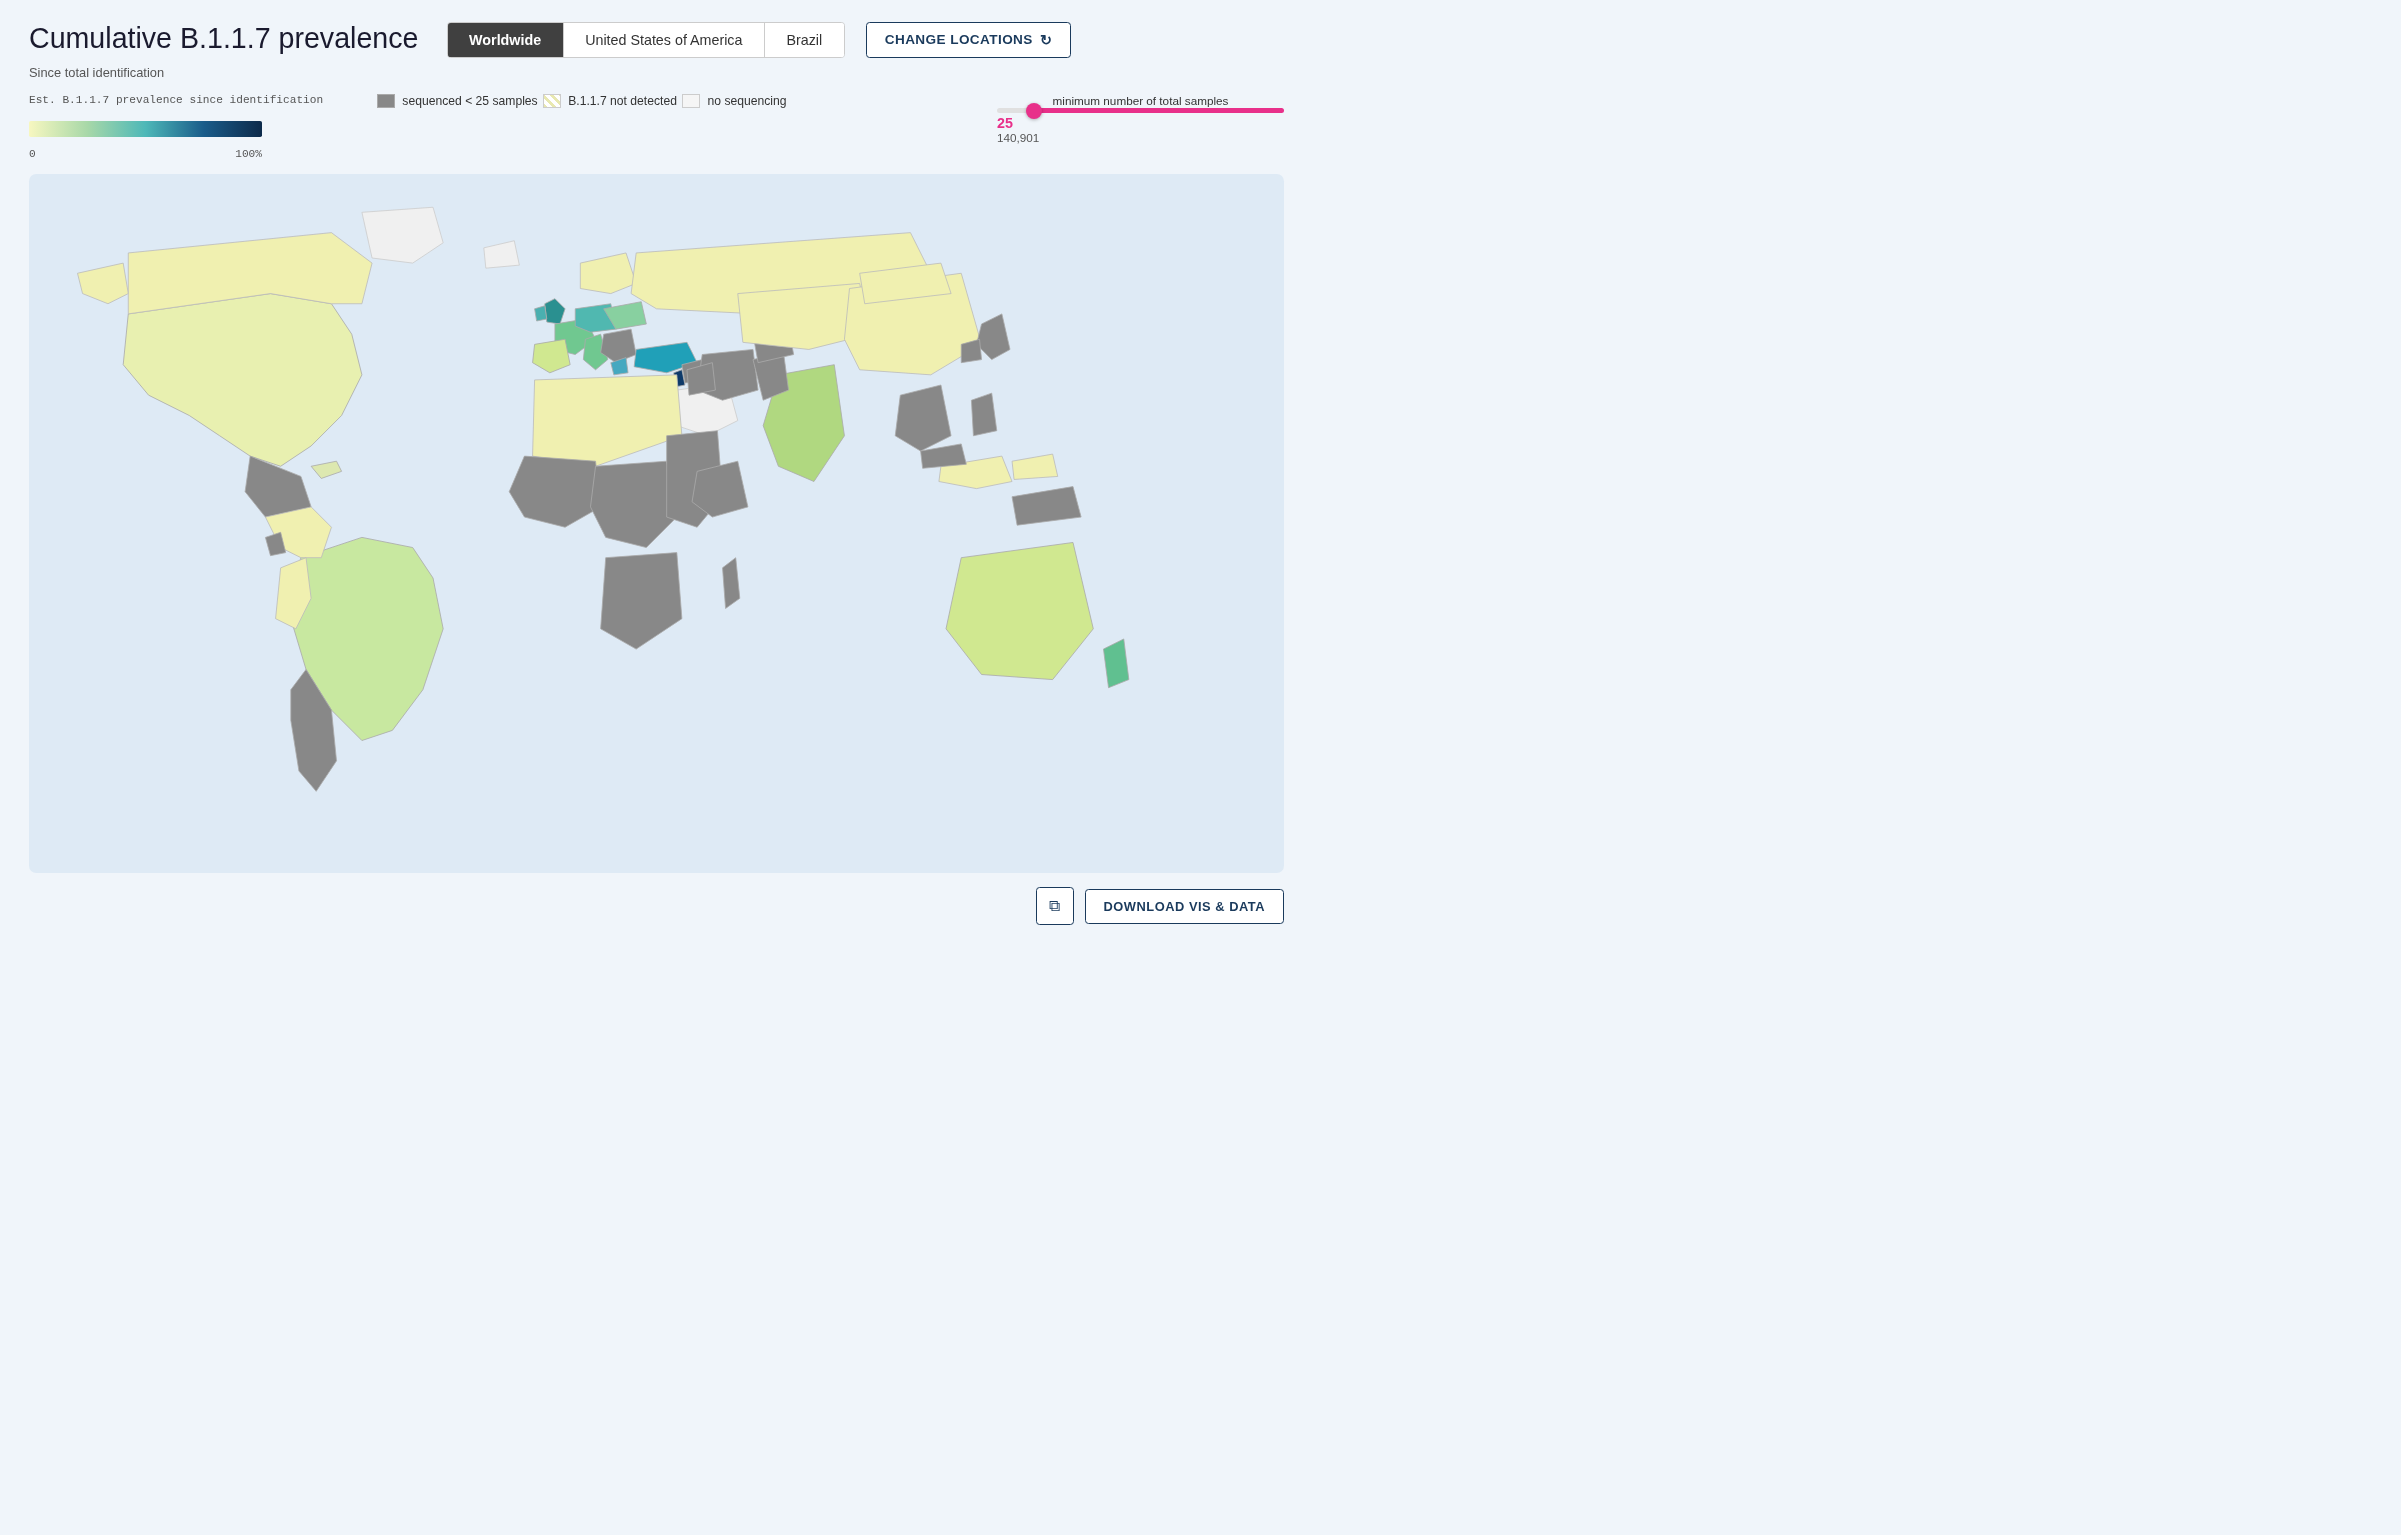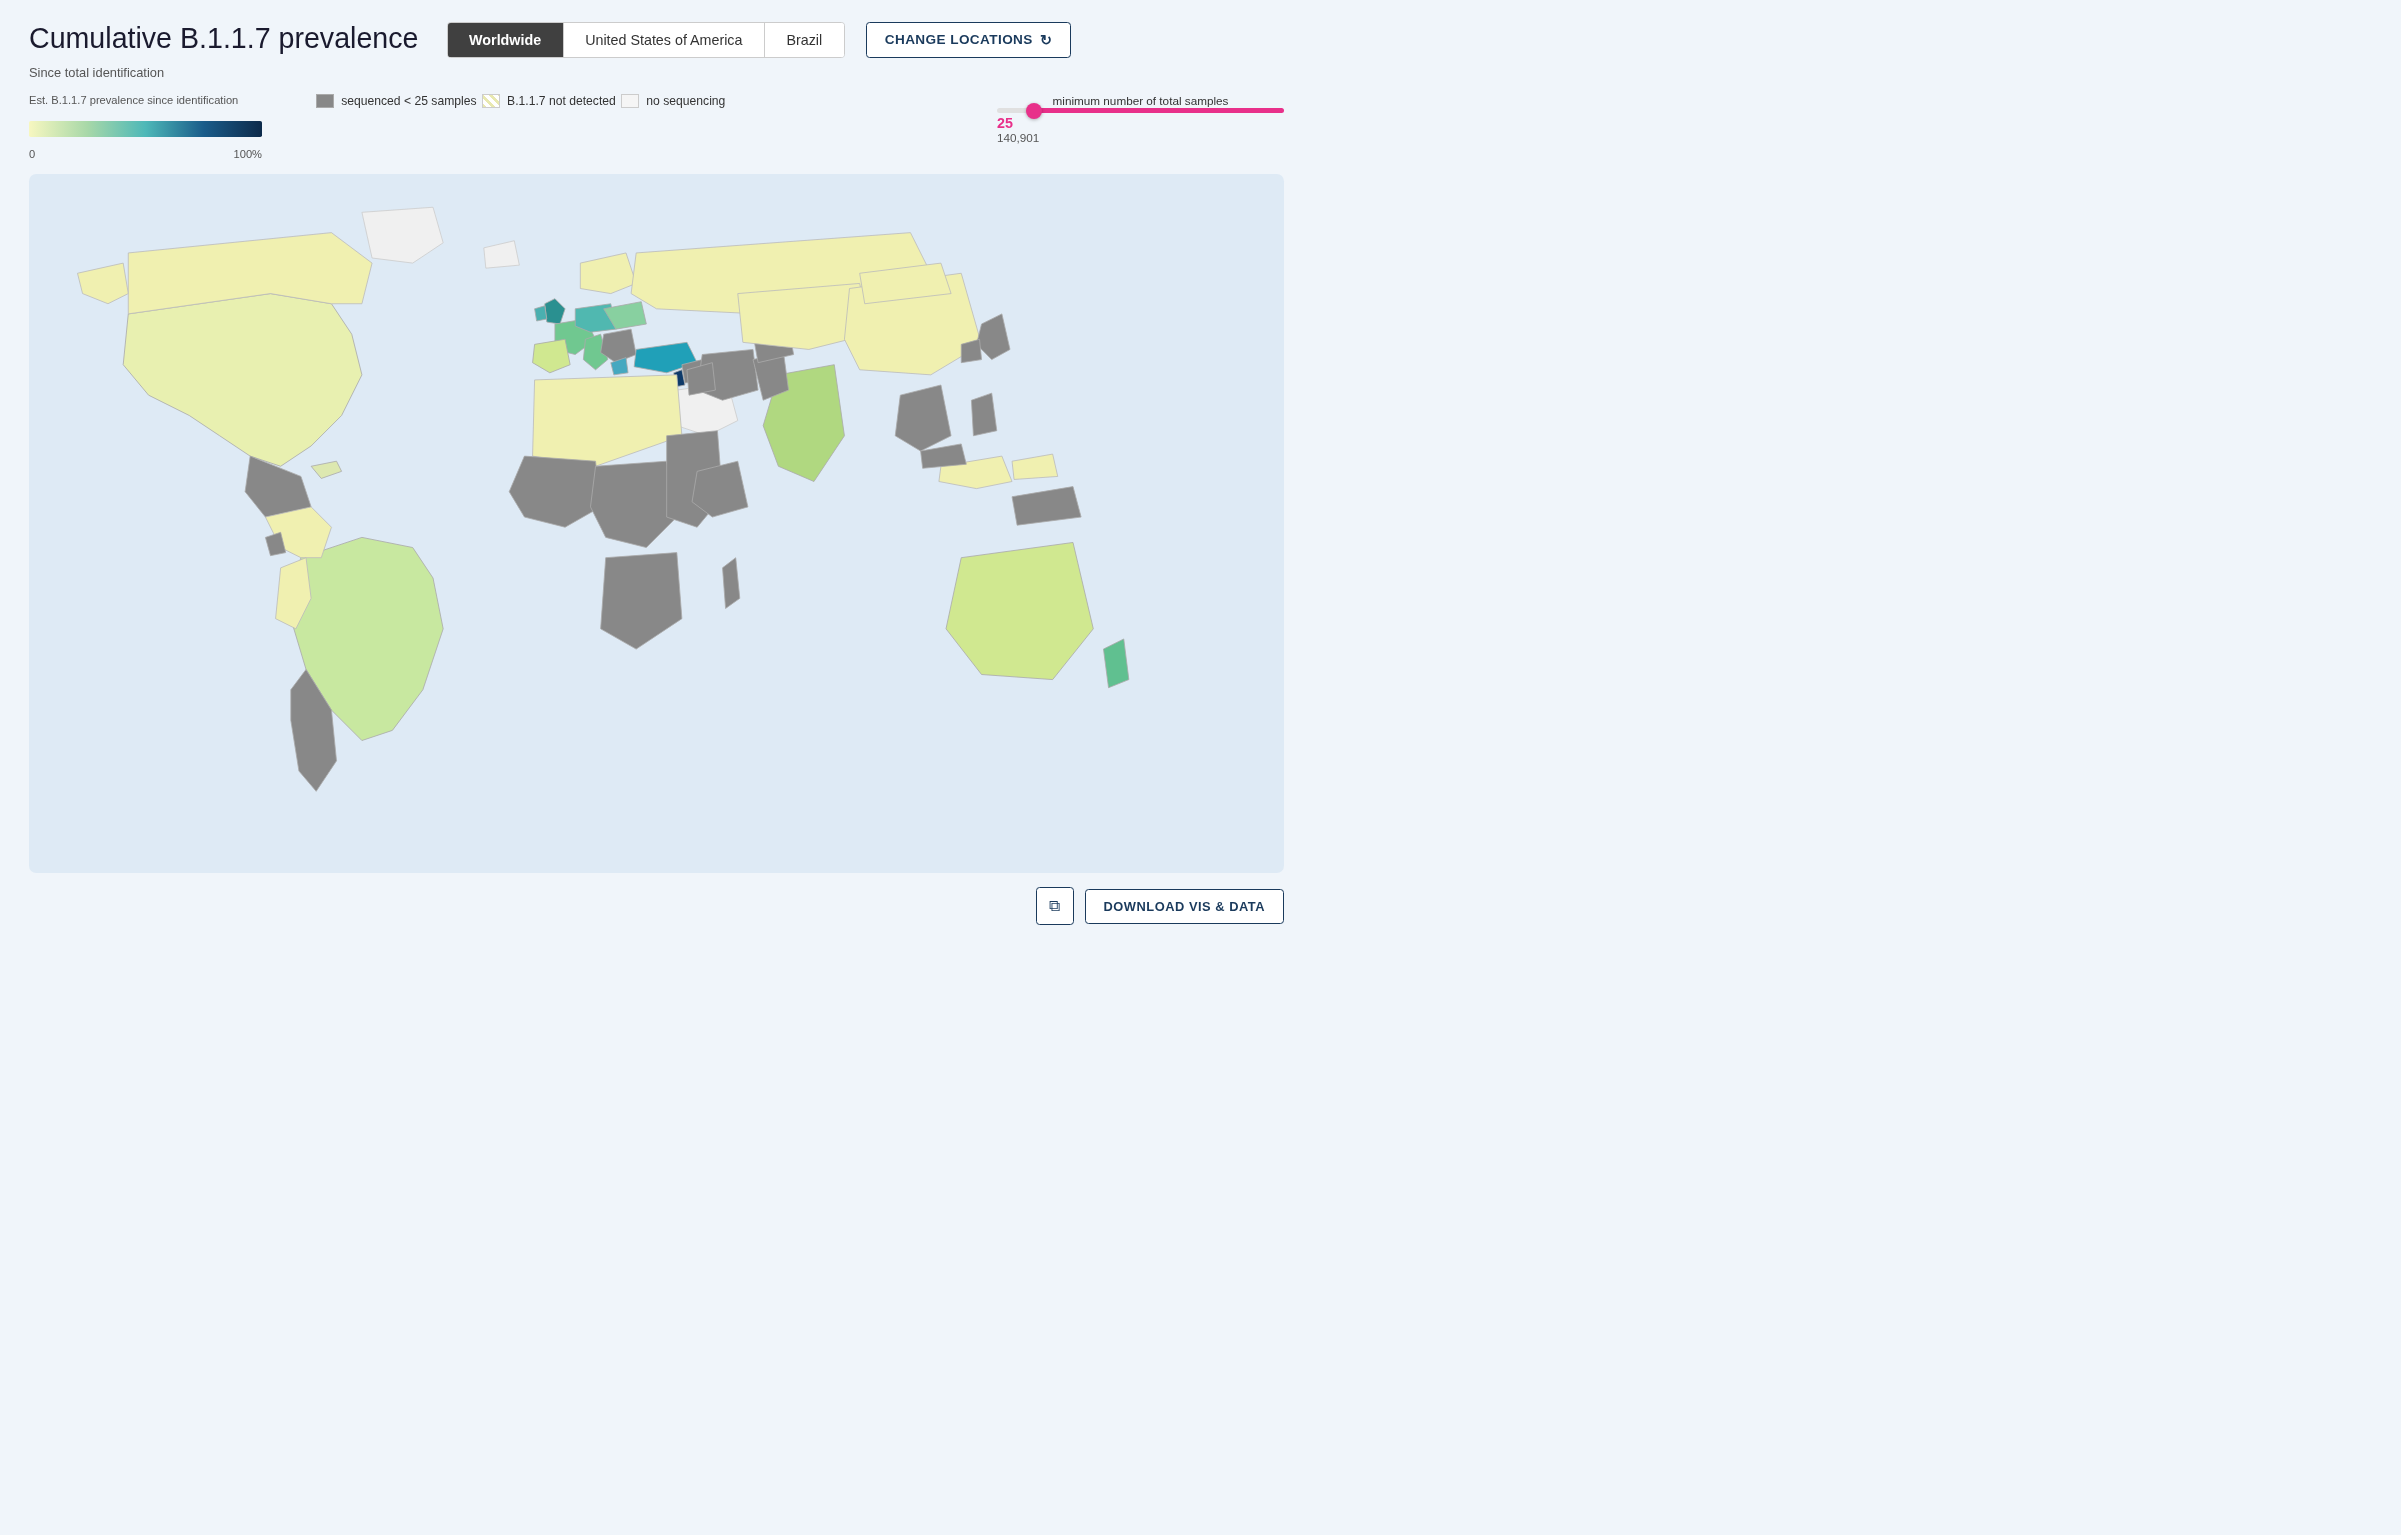--- a/index.html
+++ b/index.html
@@ -72,20 +72,21 @@
       display: flex;
       align-items: flex-start;
       gap: 54px;
       margin-bottom: 14.3px;
       flex-wrap: wrap;
     }
     .legend-gradient-section {
       display: flex;
       flex-direction: column;
       gap: 11px;
+      font-family: Liberation Mono, monospace;
     }
     .legend-gradient-label {
       font-size: 0.78rem;
       color: #555;
       margin-bottom: 3.6px;
     }
     .gradient-bar {
       width: 233px;
       height: 16px;
       background: linear-gradient(to right, #f7f7c0, #a8d8a8, #4db8b8, #1a5c8a, #0d2a4a);

